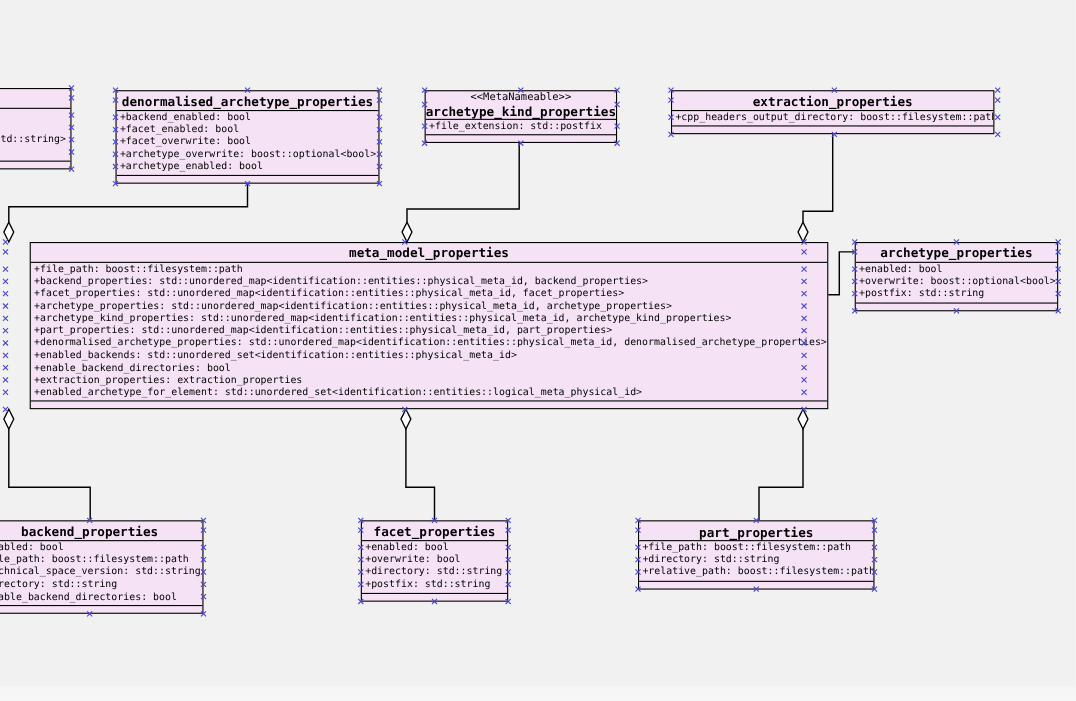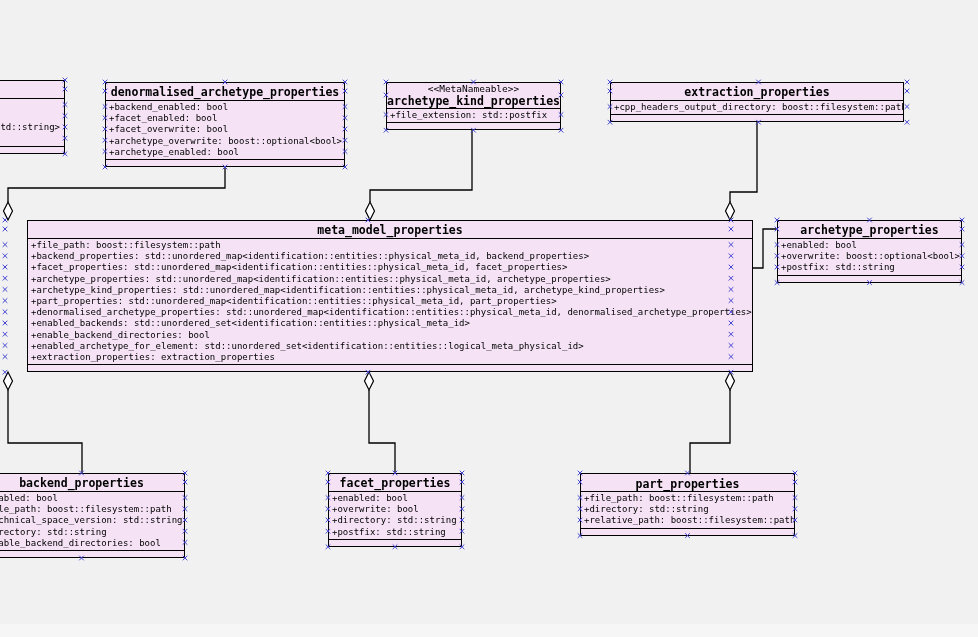--- a/index.html
+++ b/index.html
@@ -240,22 +240,22 @@
       <div class="uml-attrs">
         <div class="uml-attr">+file_path: boost::filesystem::path</div>
         <div class="uml-attr">+backend_properties: std::unordered_map&lt;identification::entities::physical_meta_id, backend_properties&gt;</div>
         <div class="uml-attr">+facet_properties: std::unordered_map&lt;identification::entities::physical_meta_id, facet_properties&gt;</div>
         <div class="uml-attr">+archetype_properties: std::unordered_map&lt;identification::entities::physical_meta_id, archetype_properties&gt;</div>
         <div class="uml-attr">+archetype_kind_properties: std::unordered_map&lt;identification::entities::physical_meta_id, archetype_kind_properties&gt;</div>
         <div class="uml-attr">+part_properties: std::unordered_map&lt;identification::entities::physical_meta_id, part_properties&gt;</div>
         <div class="uml-attr">+denormalised_archetype_properties: std::unordered_map&lt;identification::entities::physical_meta_id, denormalised_archetype_properties&gt;</div>
         <div class="uml-attr">+enabled_backends: std::unordered_set&lt;identification::entities::physical_meta_id&gt;</div>
         <div class="uml-attr">+enable_backend_directories: bool</div>
+        <div class="uml-attr">+extraction_properties: extraction_properties</div>
         <div class="uml-attr">+enabled_archetype_for_element: std::unordered_set&lt;identification::entities::logical_meta_physical_id&gt;</div>
-        <div class="uml-attr">+extraction_properties: extraction_properties</div>
       </div>
       <div class="uml-ops"></div>
     </div>
     <div class="uml-class" style="left: 777px; top: 220px; width: 185px; height: 62.6px;">
       <div class="uml-title" style="height: 18px;">
         <div class="uml-name">archetype_properties</div>
       </div>
       <div class="uml-attrs">
         <div class="uml-attr">+enabled: bool</div>
         <div class="uml-attr">+overwrite: boost::optional&lt;bool&gt;</div>

